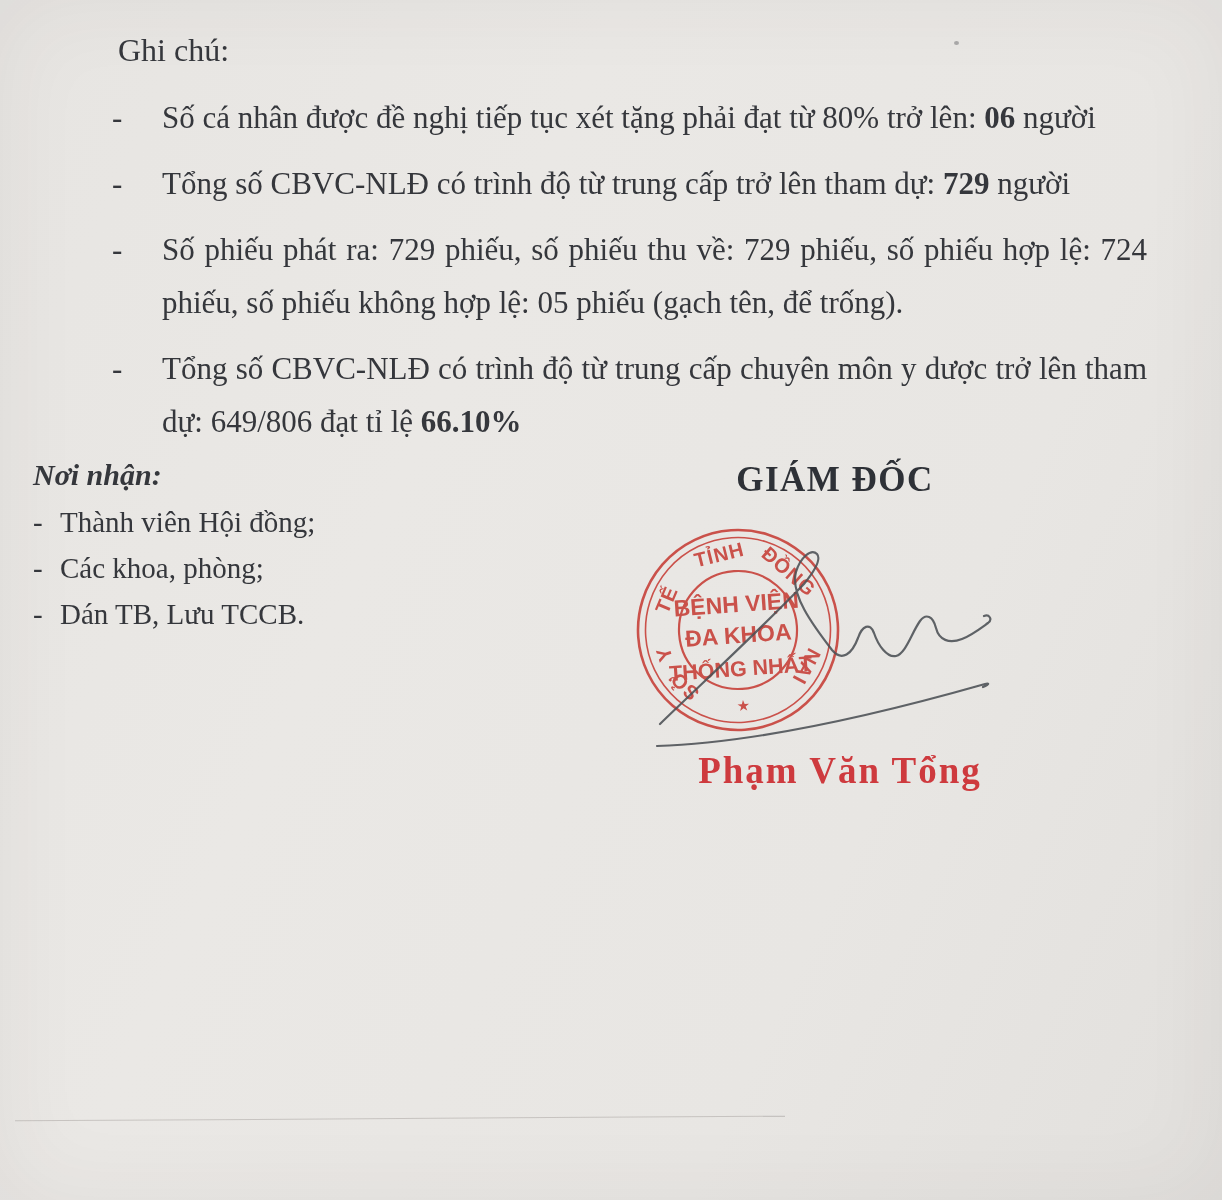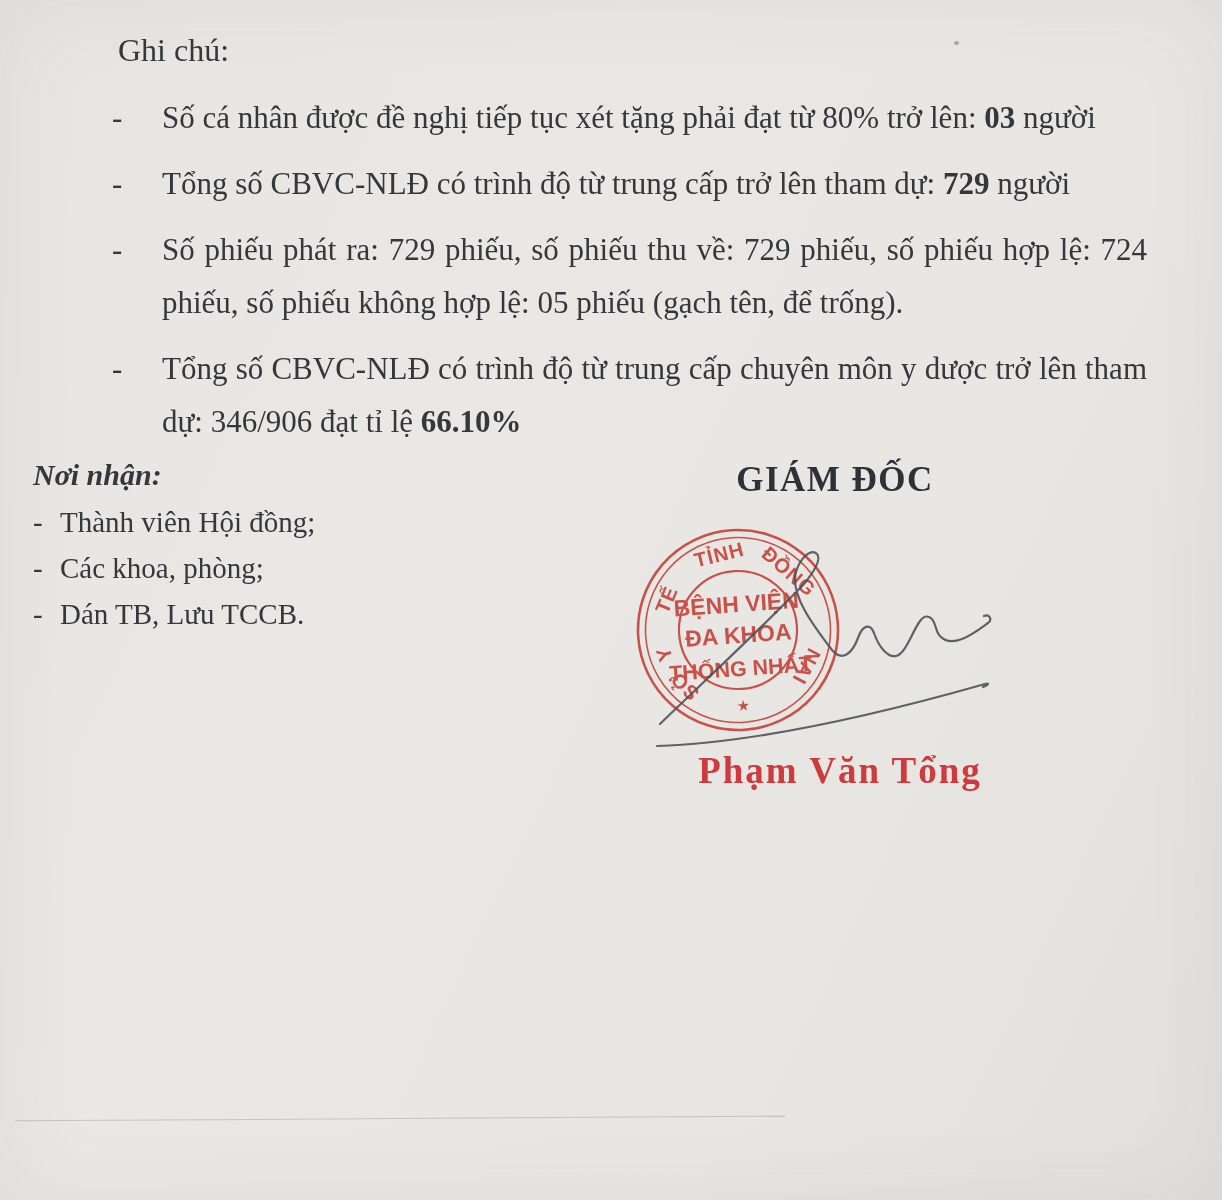--- a/index.html
+++ b/index.html
@@ -55,36 +55,36 @@
 </head>
 <body>
 
 <div class="page">
 
   <div class="notes">
     <p class="notes-heading">Ghi chú:</p>
 
     <div class="note-item">
       <span class="note-dash">-</span>
-      <p class="note-text"><span>Số cá nhân được đề nghị tiếp tục xét tặng phải đạt từ 80% trở lên: </span><span class="b">03</span><span> người</span></p>
+      <p class="note-text"><span>Số cá nhân được đề nghị tiếp tục xét tặng phải đạt từ 80% trở lên: </span><span class="b">06</span><span> người</span></p>
     </div>
 
     <div class="note-item">
       <span class="note-dash">-</span>
       <p class="note-text"><span>Tổng số CBVC-NLĐ có trình độ từ trung cấp trở lên tham dự: </span><span class="b">729</span><span> người</span></p>
     </div>
 
     <div class="note-item">
       <span class="note-dash">-</span>
       <p class="note-text"><span>Số phiếu phát ra: 729 phiếu, số phiếu thu về: 729 phiếu, số phiếu hợp lệ: 724 phiếu, số phiếu không hợp lệ: 05 phiếu (gạch tên, để trống).</span><span class="b"></span><span></span></p>
     </div>
 
     <div class="note-item">
       <span class="note-dash">-</span>
-      <p class="note-text"><span>Tổng số CBVC-NLĐ có trình độ từ trung cấp chuyên môn y dược trở lên tham dự: 346/906 đạt tỉ lệ </span><span class="b">66.10%</span><span></span></p>
+      <p class="note-text"><span>Tổng số CBVC-NLĐ có trình độ từ trung cấp chuyên môn y dược trở lên tham dự: 649/806 đạt tỉ lệ </span><span class="b">66.10%</span><span></span></p>
     </div>
   </div>
 
   <div class="recipients">
     <p class="recipients-heading">Nơi nhận:</p>
 
     <div class="recipient-item">
       <span class="recipient-dash">-</span>
       <p class="recipient-text">Thành viên Hội đồng;</p>
     </div>

